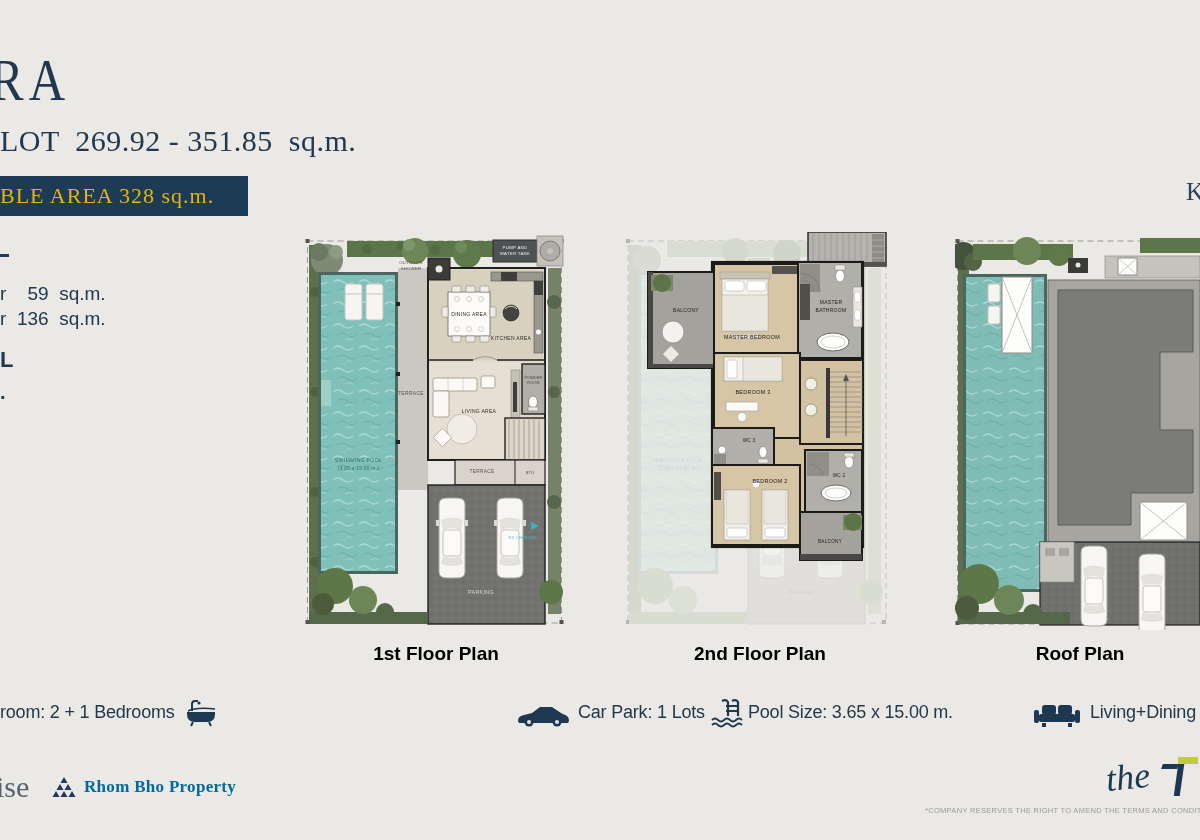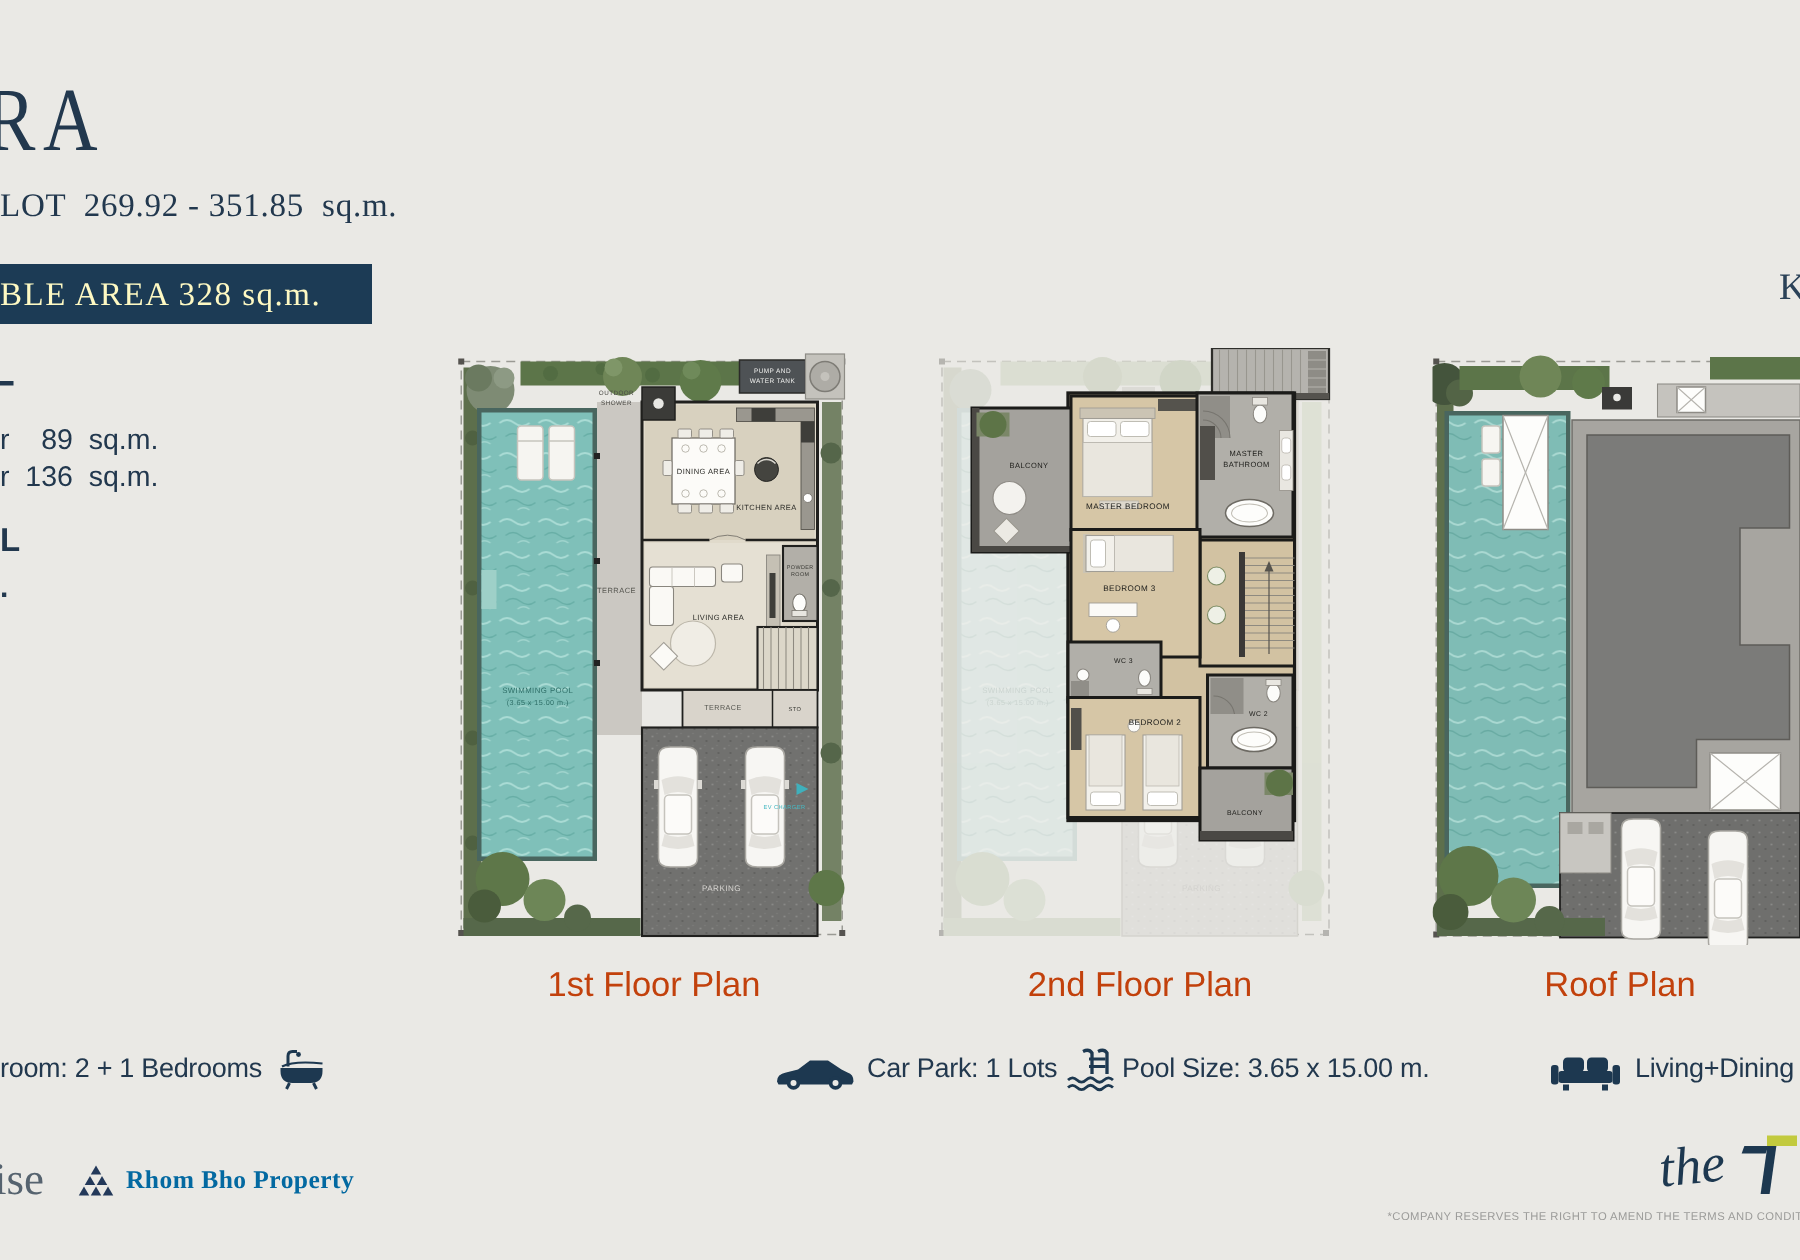--- a/index.html
+++ b/index.html
@@ -2,35 +2,35 @@
 <html><head>
 <meta charset="utf-8">
 <style>
   html,body{margin:0;padding:0;}
   .page{position:relative;width:1200px;height:840px;background:#eae9e5;overflow:hidden;
         font-family:"Liberation Sans",sans-serif;color:#22384e;}
   .abs{position:absolute;}
   
   .title-frag{left:-10px;top:46px;font-family:"Liberation Serif",serif;font-size:60px;
               letter-spacing:6px;color:#22384e;transform:scaleX(.84);transform-origin:left top;}
-  .lot-line{left:0;top:124px;font-family:"Liberation Serif",serif;font-size:22px;
+  .lot-line{left:0;top:124px;font-family:"Liberation Serif",serif;font-size:30px;
             letter-spacing:.5px;white-space:pre;color:#22384e;}
   .banner{left:0;top:176px;width:248px;height:40px;background:#1c3b55;display:flex;align-items:center;}
-  .banner span{font-family:"Liberation Serif",serif;font-size:22px;color:#fef9c3;
+  .banner span{font-family:"Liberation Serif",serif;font-size:22px;color:#eab308;
                letter-spacing:1px;white-space:pre;}
   .keyplan-frag{left:1186px;top:178px;font-family:"Liberation Serif",serif;font-size:25px;color:#2b4258;}
   
   .frag-dash{left:0;top:254px;width:9px;height:3px;background:#22384e;}
   .frag-line{left:0;font-size:19px;white-space:pre;color:#22384e;}
   .frag-l{left:0;top:347px;font-size:22px;font-weight:bold;color:#22384e;}
   .frag-dot{left:0;top:381px;font-size:20px;font-weight:bold;color:#22384e;}
   
   .plan{position:absolute;}
   .plan svg{display:block;}
-  .caption{position:absolute;top:643px;font-size:23px;font-weight:normal;color:#c2410c;text-align:center;}
+  .caption{position:absolute;top:643px;font-size:19px;font-weight:bold;color:#000000;text-align:center;}
   svg text{font-family:"Liberation Sans",sans-serif;letter-spacing:.3px;}
   
   .feat{position:absolute;top:702px;font-size:18px;letter-spacing:-.2px;color:#22384e;white-space:nowrap;}
   .ficon{position:absolute;}
   
   .partner-frag{left:-4px;top:770px;font-family:"Liberation Serif",serif;font-size:30px;color:#56636f;}
   .dev-name{left:84px;top:777px;font-family:"Liberation Serif",serif;font-size:17px;font-weight:bold;color:#0369a1;letter-spacing:.3px;}
   .brand{left:1106px;top:752px;width:100px;height:52px;}
   .brand .script{position:absolute;left:0;top:4px;font-family:"Liberation Serif",serif;
                  font-style:italic;font-size:36px;color:#1d3850;transform:rotate(-6deg);}
@@ -45,21 +45,21 @@
 <div class="page">
 
   <div class="abs title-frag">RA</div>
   <div class="abs lot-line">LOT  269.92 - 351.85  sq.m.</div>
   <div class="abs banner">
     <span>BLE AREA 328 sq.m.</span>
   </div>
   <div class="abs keyplan-frag">K</div>
 
   <div class="abs frag-dash"></div>
-  <div class="abs frag-line" style="top:283px">r    89  sq.m.</div>
+  <div class="abs frag-line" style="top:283px">r    59  sq.m.</div>
   <div class="abs frag-line" style="top:308px">r  136  sq.m.</div>
   <div class="abs frag-l">L</div>
   <div class="abs frag-dot">.</div>
 
   <div class="plan" style="left:305px;top:232px;width:262px;height:398px">
   <svg viewBox="0 0 262 398" width="262" height="398">
     <defs>
       <pattern id="pw1" width="26" height="22" patternUnits="userSpaceOnUse">
         <rect width="26" height="22" fill="#7fc0b9"></rect>
         <path d="M2 6 Q7 2 12 6 T22 6" stroke="#a9dbd4" fill="none" stroke-width="1.3"></path>

